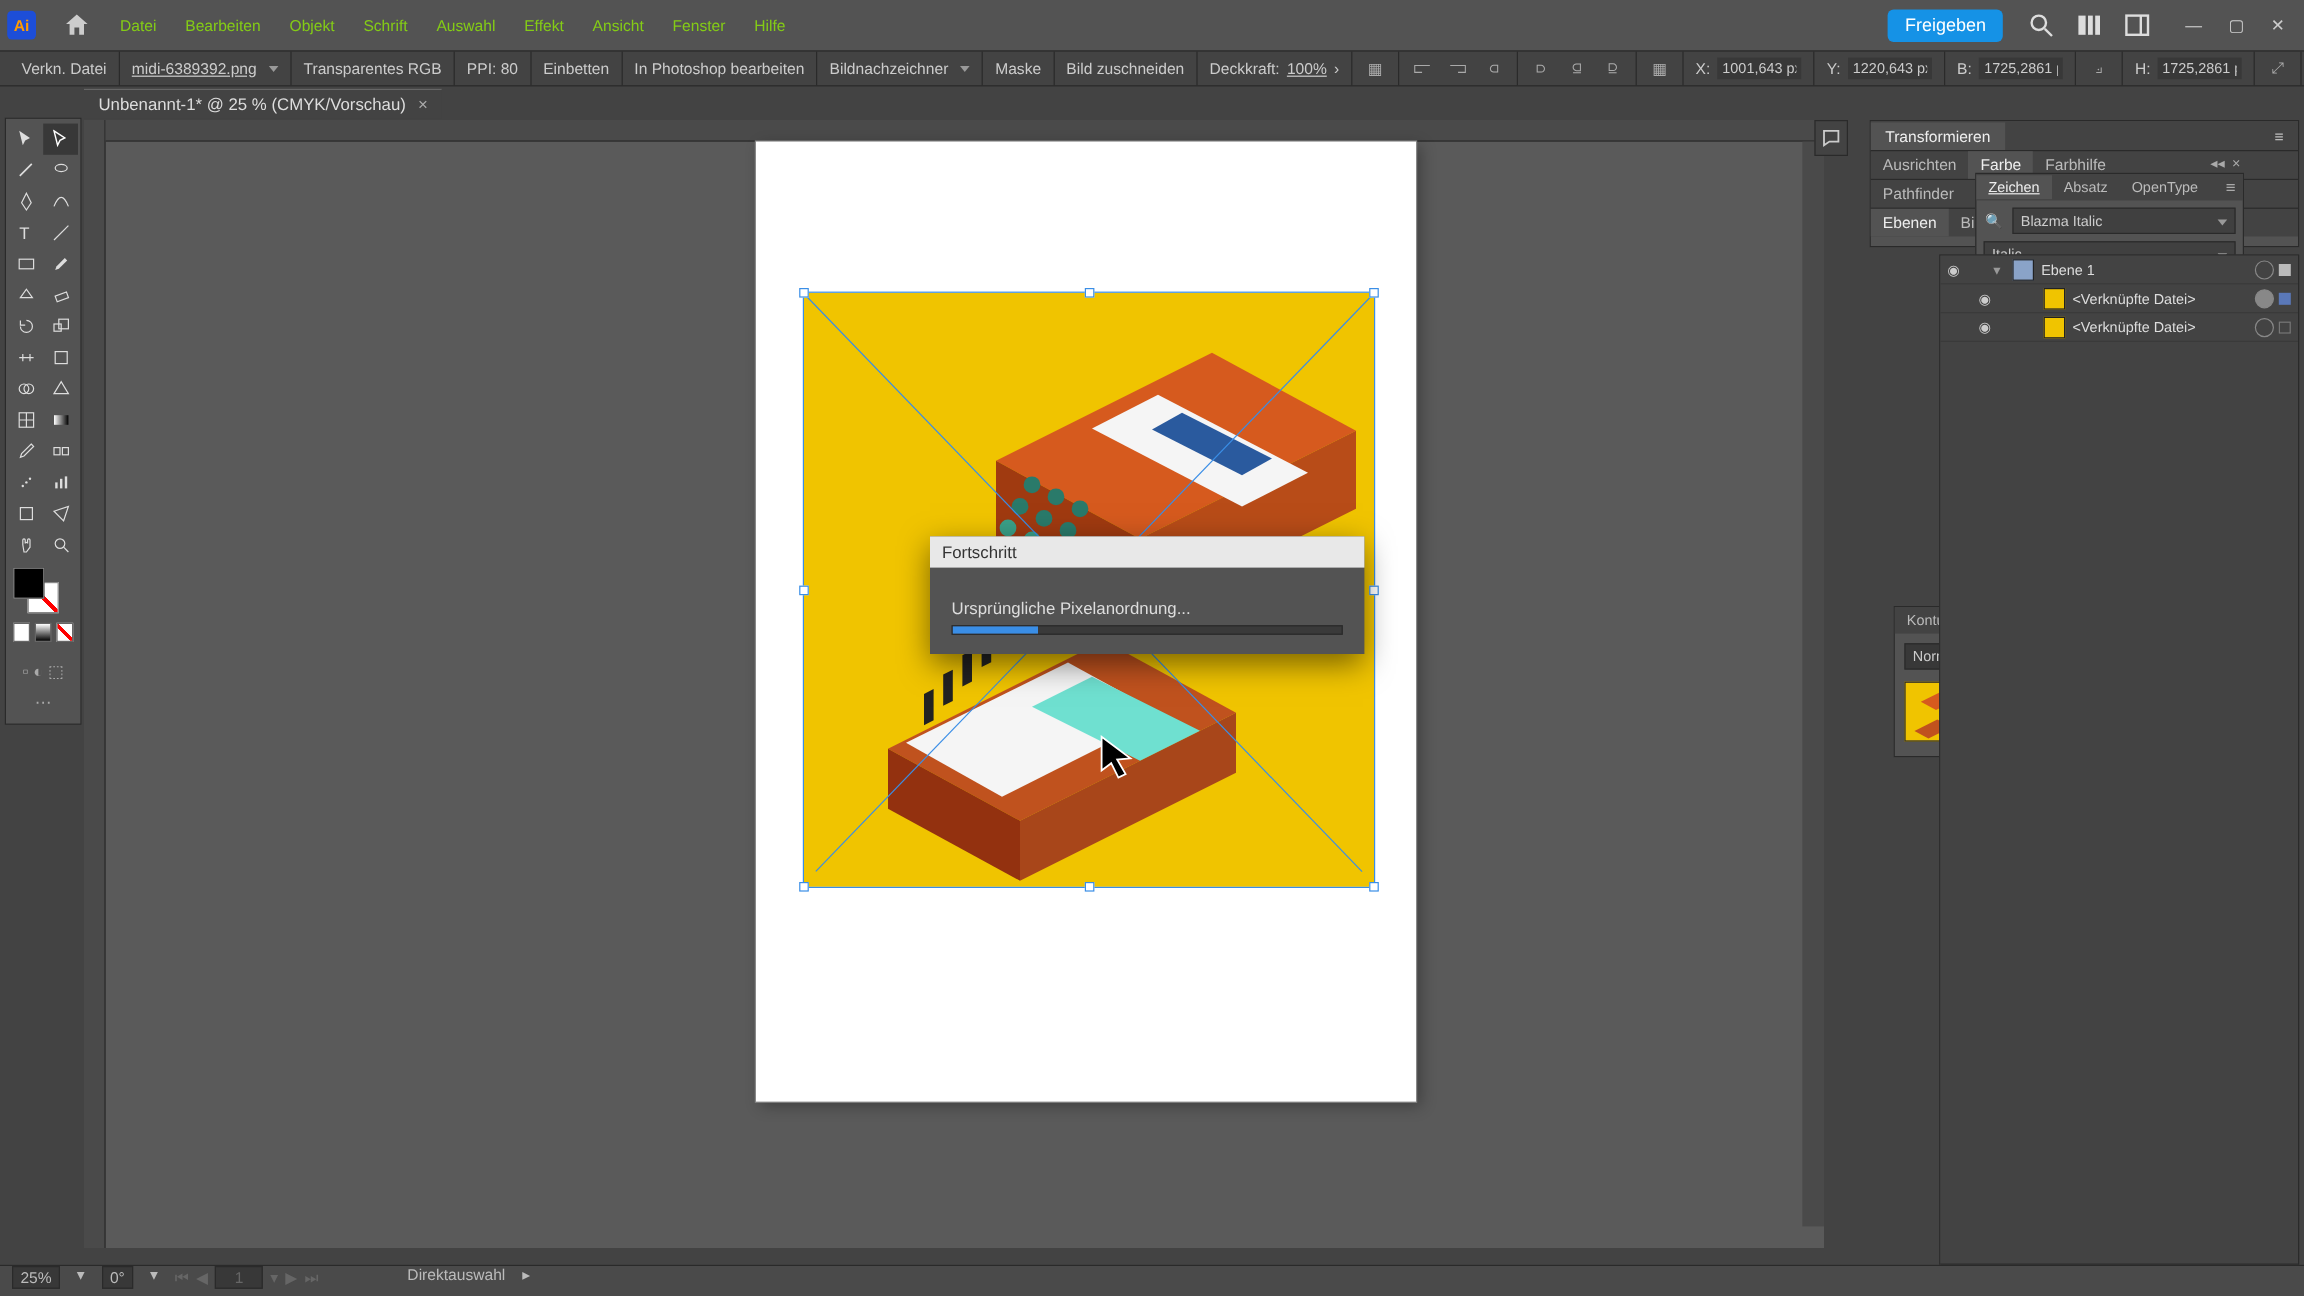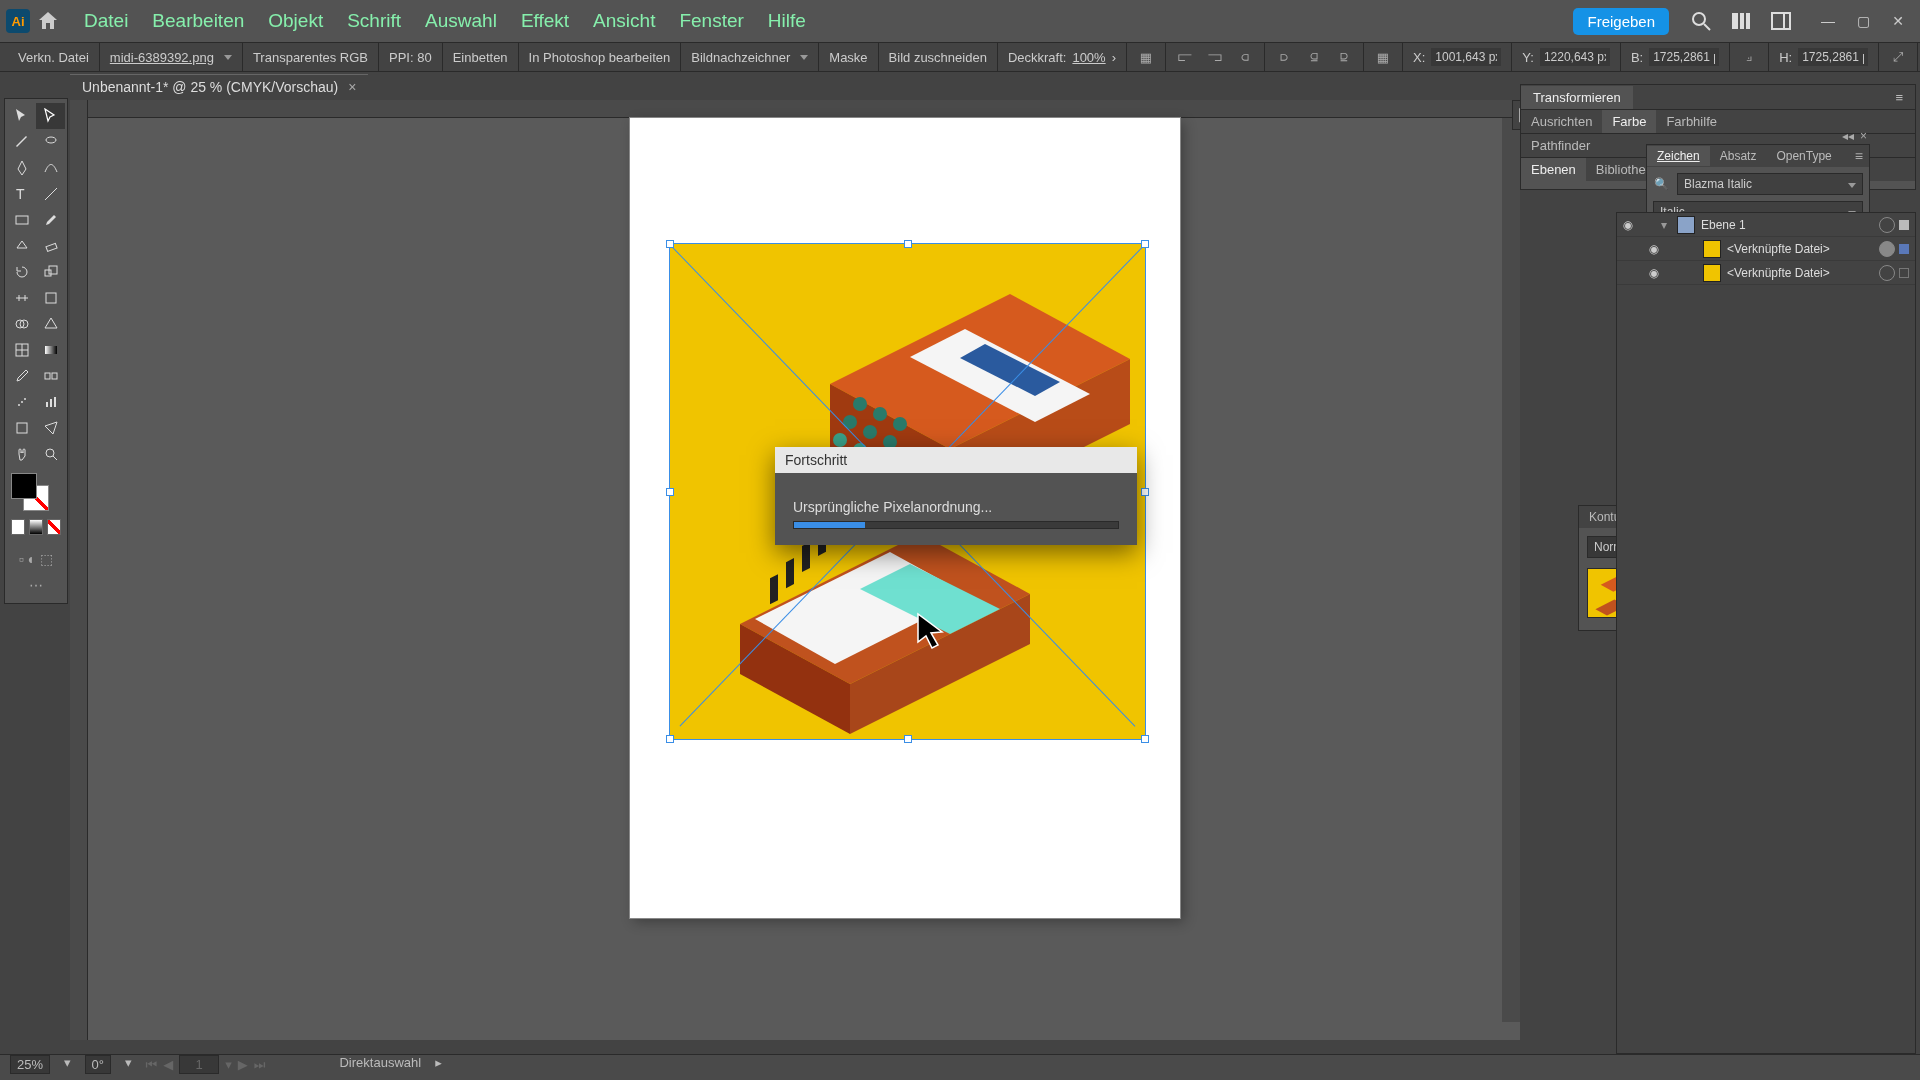--- a/index.html
+++ b/index.html
@@ -1,22 +1,22 @@
 <!DOCTYPE html>
 <html><head>
 <meta charset="utf-8">
 <style>
 * { margin:0; padding:0; box-sizing:border-box; font-family:"Segoe UI",Tahoma,sans-serif; user-select:none; }
 body { width:1920px; height:1080px; background:#434343; overflow:hidden; position:relative; color:#ccc; font-size:14px; }
 
 
 .menubar { position:absolute; top:0; left:0; right:0; height:42px; background:#535353; display:flex; align-items:center; padding:0 6px; }
-.app-icon { width:24px; height:24px; background:#0c4a6e; border-radius:4px; display:flex; align-items:center; justify-content:center; color:#ff9a00; font-weight:bold; font-size:13px; margin-right:6px; }
+.app-icon { width:24px; height:24px; background:#1d4ed8; border-radius:4px; display:flex; align-items:center; justify-content:center; color:#ff9a00; font-weight:bold; font-size:13px; margin-right:22px; }
 .home-icon { width:24px; height:24px; display:flex; align-items:center; justify-content:center; margin-right:12px; }
-.menubar .mitem { color:#86efac; font-size:19px; padding:6px 12px; cursor:pointer; }
+.menubar .mitem { color:#84cc16; font-size:13px; padding:6px 12px; cursor:pointer; }
 .menubar .spacer { flex:1; }
 .share-btn { background:#1592e6; color:#fff; border-radius:5px; padding:5px 14px; font-size:15px; margin-right:12px; }
 .menubar .ricon { width:24px; height:24px; display:flex; align-items:center; justify-content:center; margin:0 8px; color:#ddd; }
 .win-controls { display:flex; gap:22px; margin-left:20px; margin-right:10px; }
 
 
 .optbar { position:absolute; top:42px; left:0; right:0; height:30px; background:#434343; border-top:1px solid #2a2a2a; border-bottom:1px solid #2a2a2a; display:flex; align-items:center; padding:0 8px; font-size:13px; color:#ccc; }
 .optbar .seg { padding:0 10px; border-right:1px solid #2a2a2a; height:100%; display:flex; align-items:center; gap:6px; white-space:nowrap; }
 .optbar .btn { cursor:pointer; }
 .optbar .chev::after { content:""; border-left:4px solid transparent; border-right:4px solid transparent; border-top:5px solid #999; display:inline-block; margin-left:4px; }
@@ -523,21 +523,21 @@
 <svg class="cursor" width="36" height="40" viewBox="0 0 36 40">
   <path d="M4 2 L4 30 L12 24 L18 36 L24 33 L17 21 L28 20 Z" fill="#000" stroke="#fff" stroke-width="1.5"></path>
 </svg>
 
 <div class="pg-collapsed" style="position:absolute;top:100px;right:380px">
   <svg width="18" height="18" viewBox="0 0 24 24">
       <path d="M4 4h16v12H10l-6 4z" fill="none" stroke="#ccc" stroke-width="2"></path>
     </svg>
 </div>
 
-<div class="panelgroup pstack" style="position:absolute;top:84px;right:4px;width:396px;height:106px">
+<div class="panelgroup pstack" style="position:absolute;top:100px;right:4px;width:358px;height:106px">
   <div class="ptabs">
     <div class="ptab active">Transformieren</div>
     <div style="flex:1"></div>
       <div class="ptab">≡</div>
   </div>
   <div class="prow">
     <div class="ptab">Ausrichten</div>
     <div class="ptab active">Farbe</div>
     <div class="ptab">Farbhilfe</div>
   </div>

